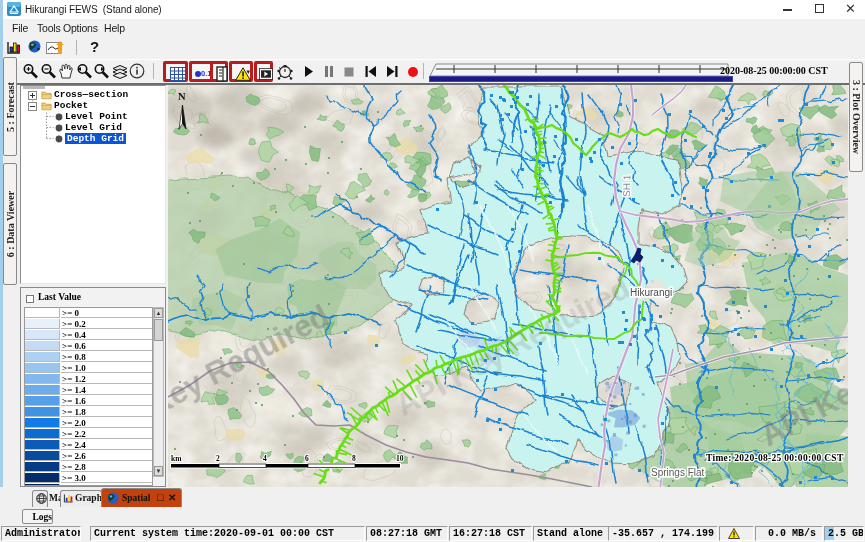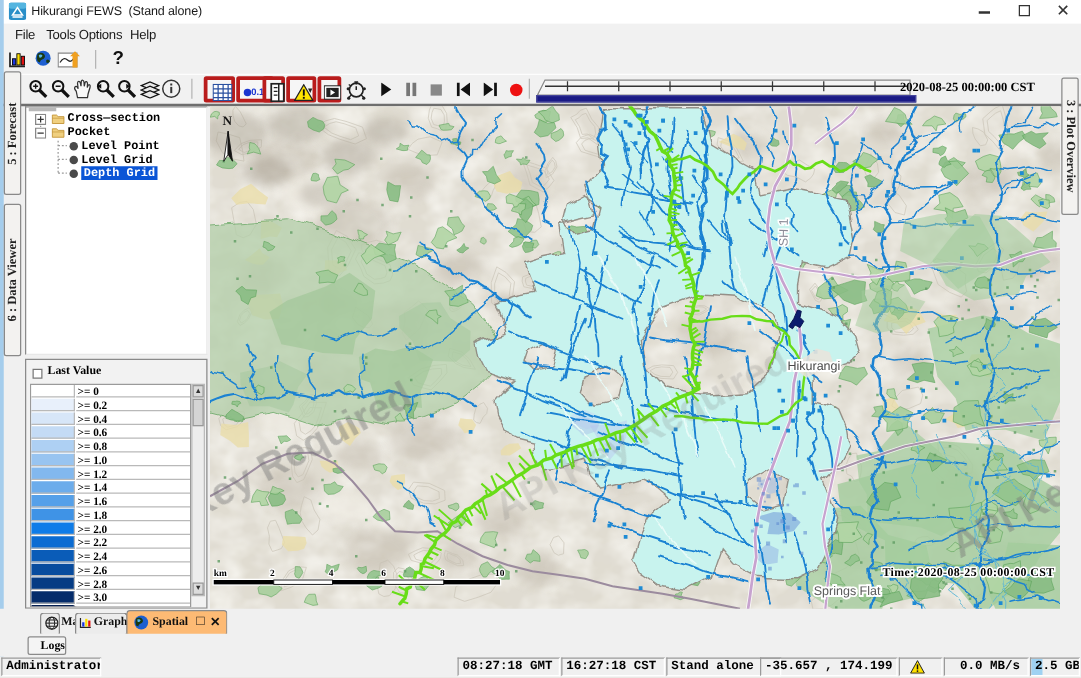--- a/index.html
+++ b/index.html
@@ -1177,35 +1177,36 @@
     </div>
  <div class="btab" style="left:60px;width:42px">
    <svg style="position:absolute;left:2px;top:2px" width="11" height="11" viewBox="0 0 16 16">
         <path d="M2,2 L2,13 L14,13" stroke="#222" stroke-width="1.4" fill="none"></path>
         <rect x="4" y="7" width="2.6" height="5" fill="#1a35e0"></rect>
         <rect x="7.5" y="3" width="2.6" height="9" fill="#ffe000"></rect>
         <rect x="11" y="5" width="2.6" height="7" fill="#e01010"></rect>
       </svg>
    <span style="position:absolute;left:14px;top:2px">Graph</span>
     </div>
- <div class="btab" style="left:101px;width:81px;top:1px;height:19px;background:#fdba74">
+ <div class="btab" style="left:101px;width:81px;top:1px;height:19px;background:#c2410c">
    <svg style="position:absolute;left:5px;top:3px" width="12" height="12" viewBox="0 0 13 13">
         <circle cx="6.5" cy="6.5" r="6" fill="#1e5fd0"></circle>
         <path d="M2,3 Q5,1.5 7,3 Q9,5 7,7 Q4,8 4,10 L2,9 Q1,6 2,3" fill="#1a3a14"></path>
         <path d="M3,4 Q5,3 6,4.5 Q5,6.5 3.5,6 Z" fill="#58b8e8"></path>
       </svg>
    <span style="position:absolute;left:20px;top:4px">Spatial</span>
    <span style="position:absolute;left:55px;top:2px;font-family:'Liberation Sans';font-size:11px">□</span>
    <span style="position:absolute;left:66px;top:3px;font-family:'Liberation Sans';font-size:10px">✕</span>
     </div>
  <div class="abs" style="left:22px;top:22px;width:31px;height:15px;border:1px solid #8a8a8a;border-radius:2px;background:#f4f4f4;font-family:'Liberation Serif',serif;font-weight:bold;font-size:9.5px;text-align:right;line-height:14px">Logs</div>
 </div>
 
 <div class="abs" id="statusbar">
  <div class="scell" style="left:1px;width:80px">Administrator</div>
+ <div class="scell" style="left:90px;width:275px">Current system time:2020-09-01 00:00 CST</div>
  <div class="scell" style="left:366px;width:82px">08:27:18 GMT</div>
  <div class="scell" style="left:449px;width:83px">16:27:18 CST</div>
  <div class="scell" style="left:533px;width:92px">Stand alone</div>
  <div class="scell" style="left:608px;width:110px">-35.657 , 174.199</div>
  <div class="scell" style="left:719px;width:35px;padding-left:8px"><svg width="12" height="11" viewBox="0 0 12 11" style="margin-top:1px">
         <path d="M6,0.5 L11.5,10.5 L0.5,10.5 Z" fill="#ffe000" stroke="#222" stroke-width="0.8"></path>
         <rect x="5.4" y="3.5" width="1.2" height="4" fill="#111"></rect>
         <rect x="5.4" y="8.3" width="1.2" height="1.2" fill="#111"></rect>
       </svg></div>
  <div class="scell" style="left:755px;width:68px;padding-left:12px">0.0 MB/s</div>

